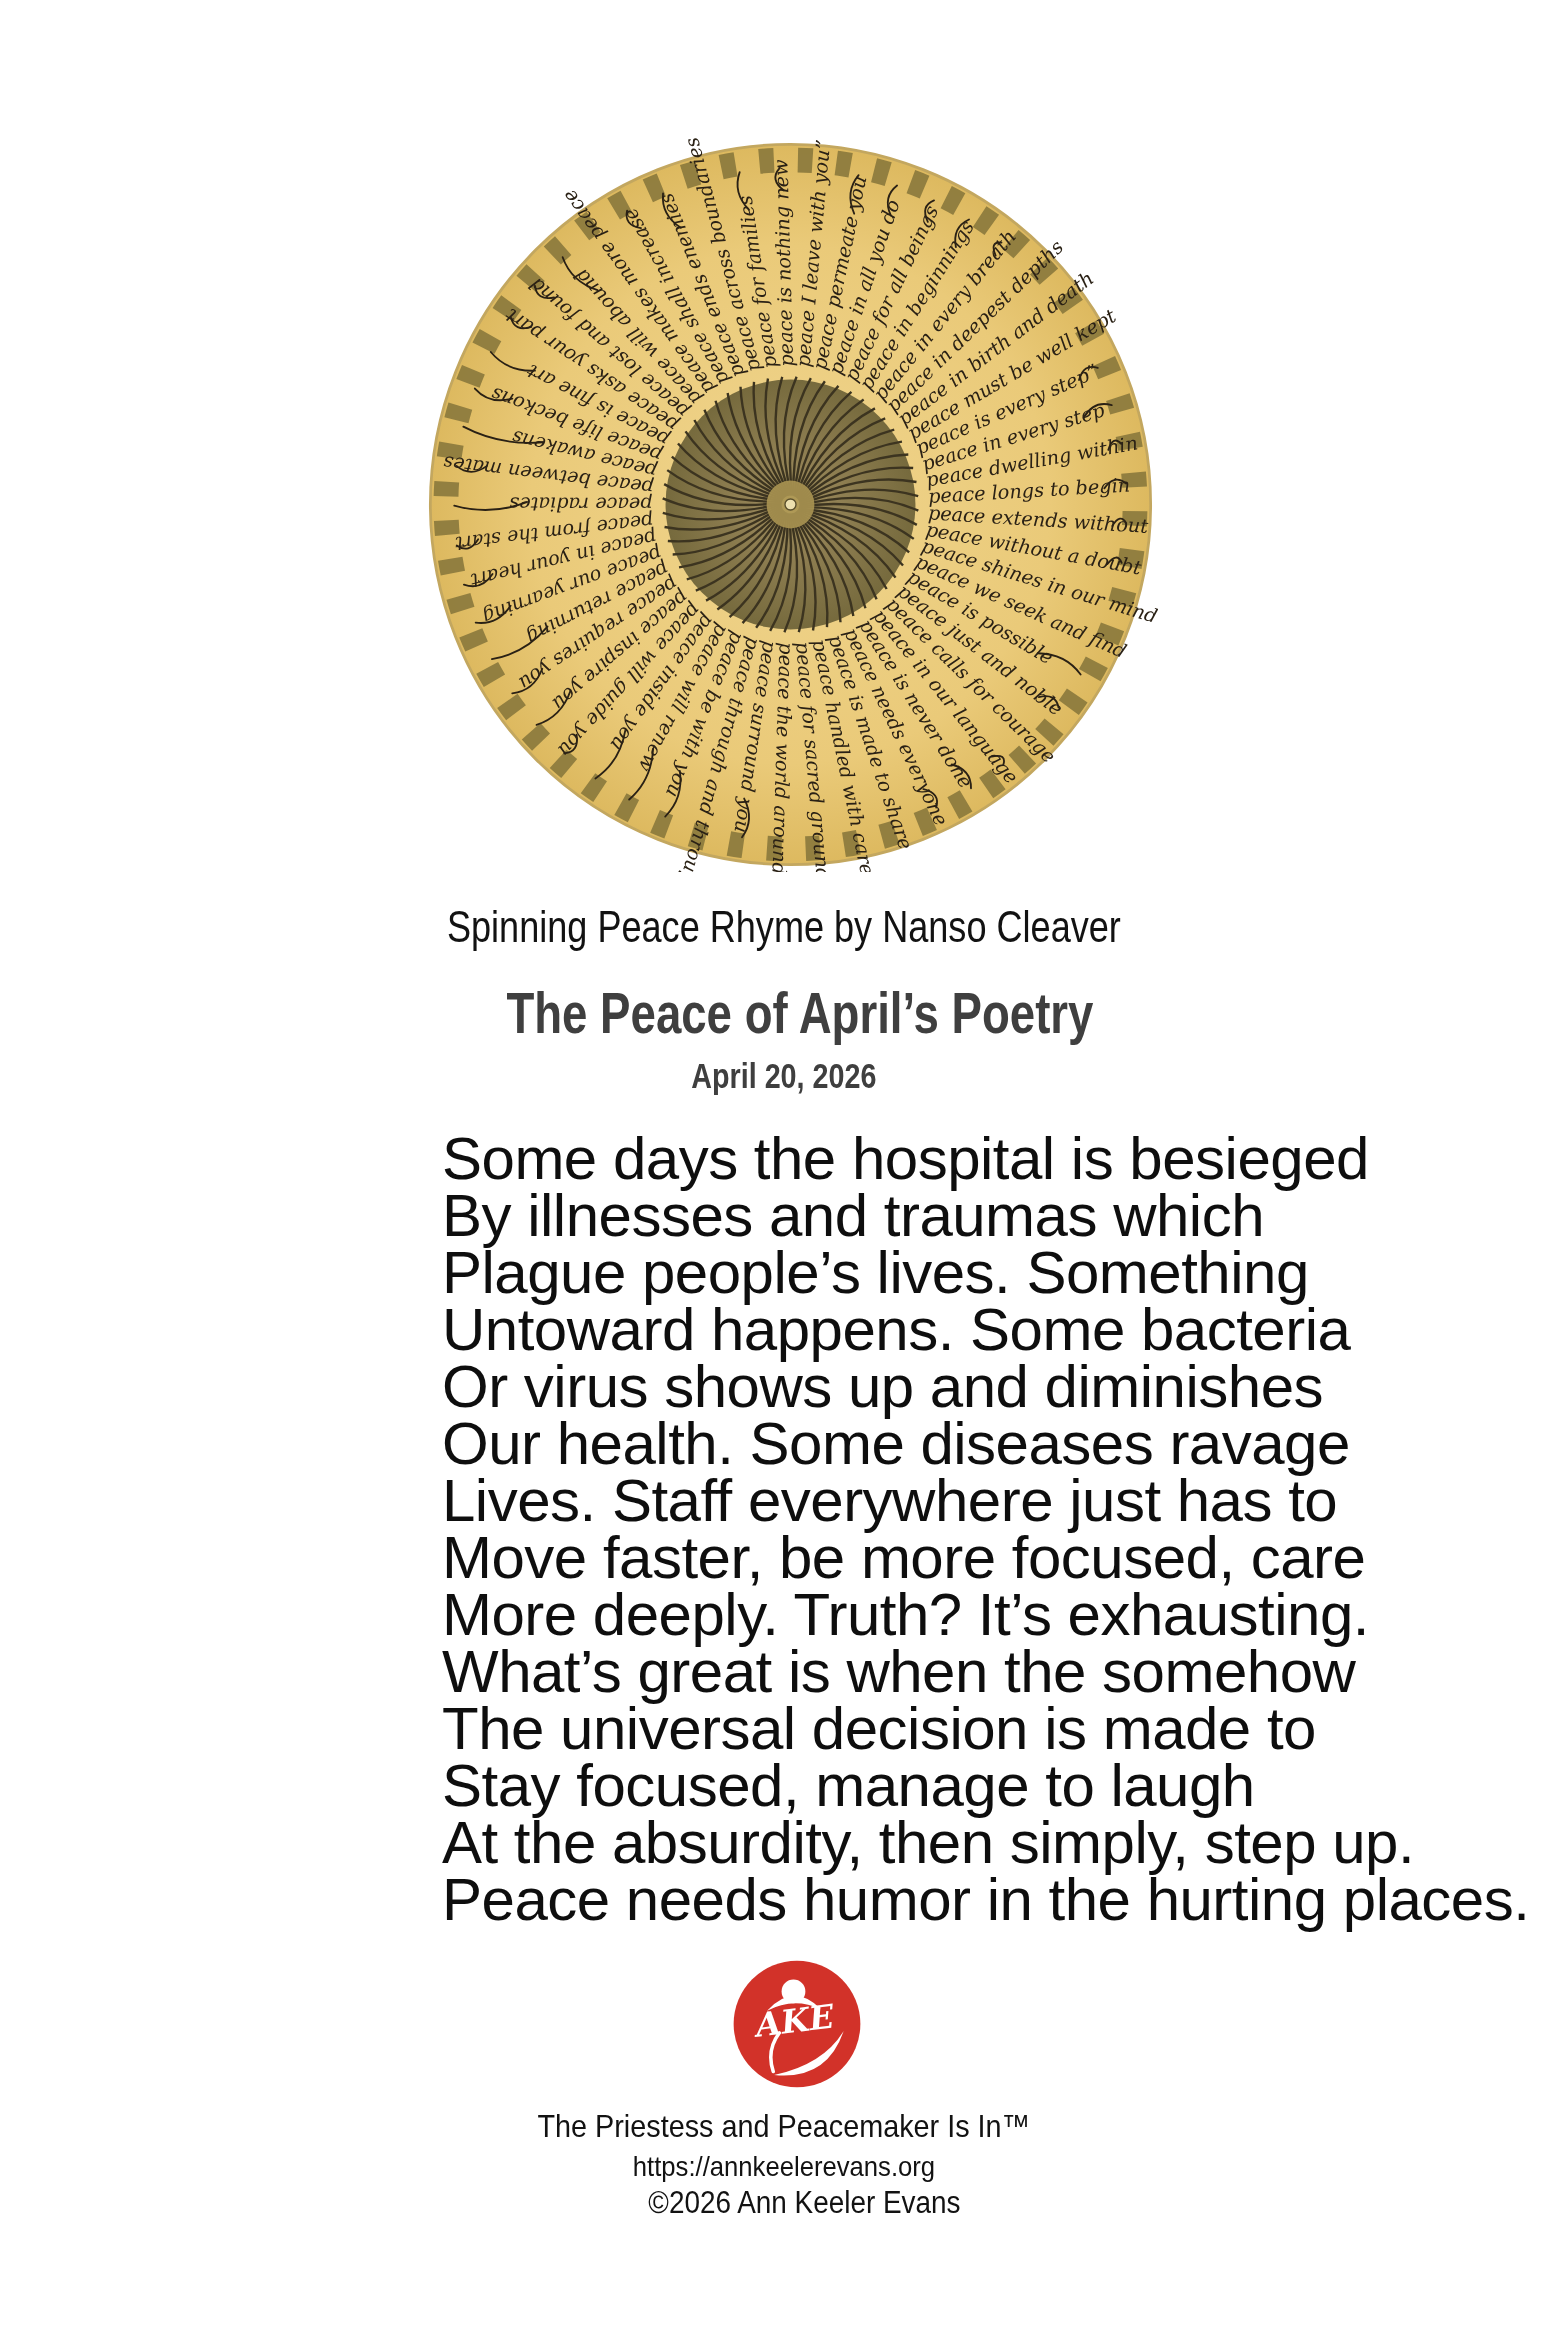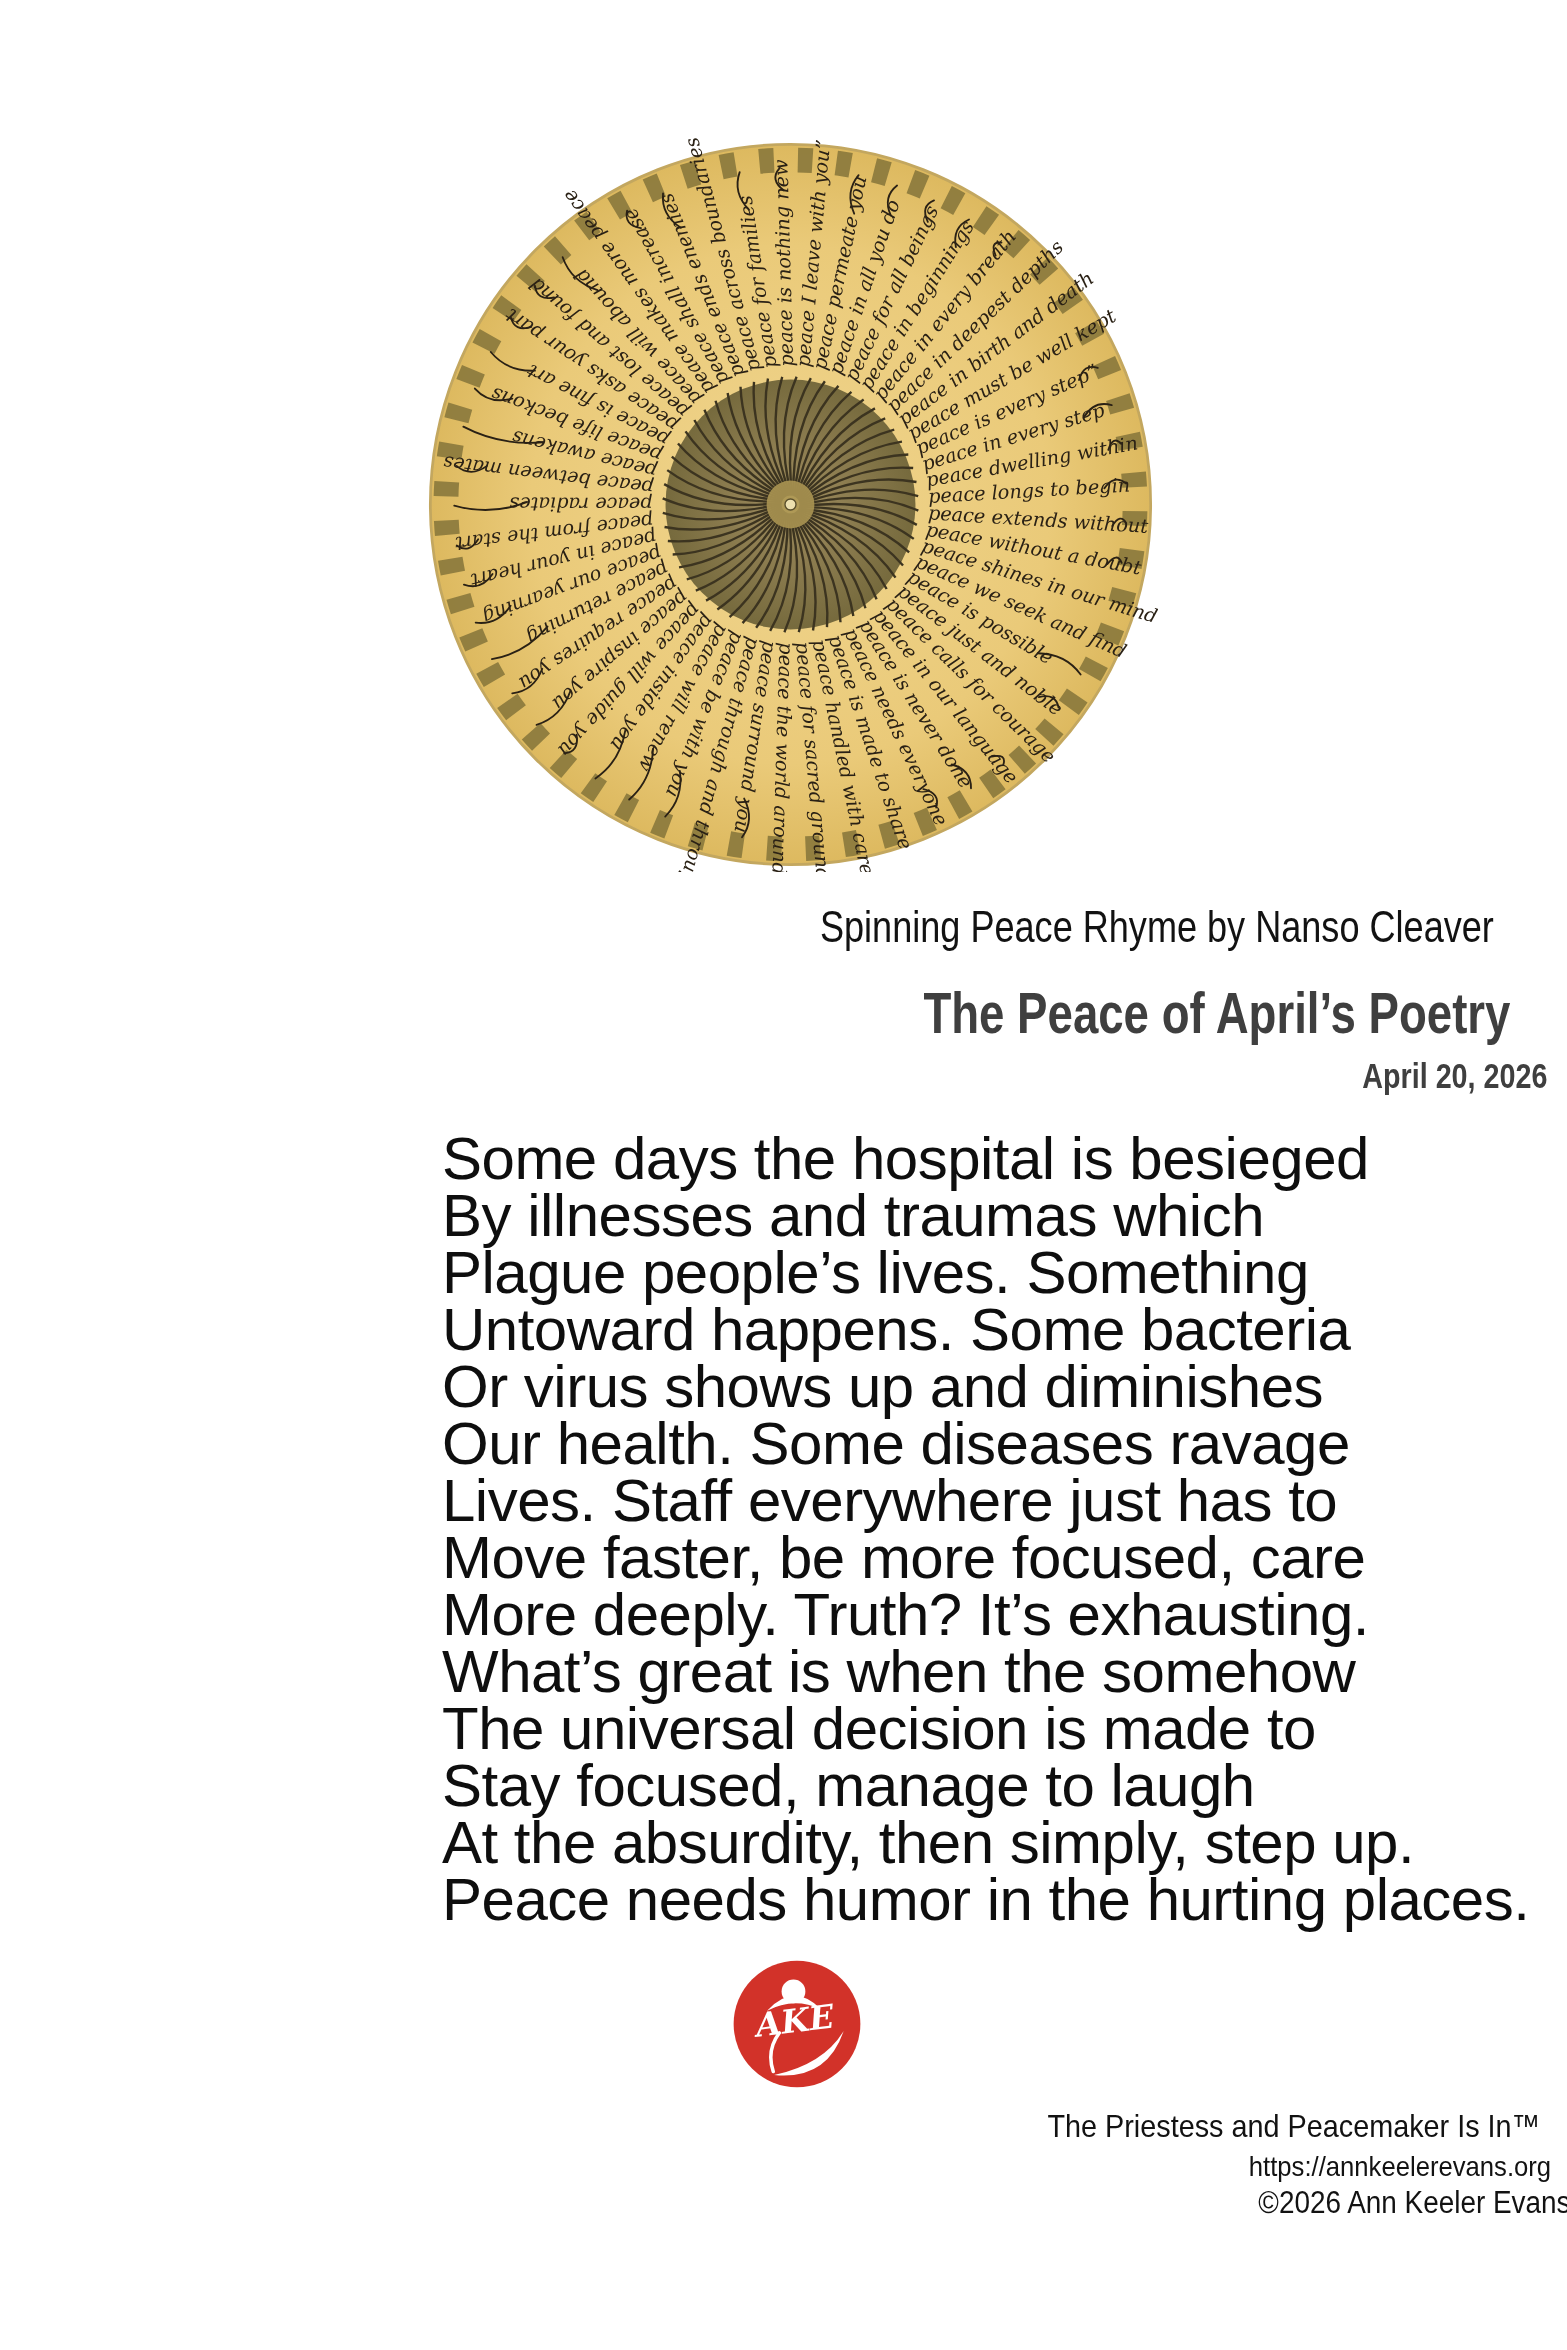--- a/index.html
+++ b/index.html
@@ -8,21 +8,21 @@
     font-family:"Liberation Sans",sans-serif;overflow:hidden;
   }
   .artwork{position:absolute;left:423px;top:137px;width:735px;height:735px;}
   .artwork svg{display:block;width:100%;height:100%;}
   .ring-text text{
     font-family:"DejaVu Serif",serif;font-style:italic;
     font-size:21px;fill:#2a2115;
   }
   .flourish{fill:none;stroke:#2a2115;stroke-width:2;stroke-linecap:round;}
   .swirl path{fill:none;stroke:#3c3420;stroke-width:2.6;}
-  .centered{position:absolute;left:0;width:100%;text-align:right;white-space:nowrap;}
+  .centered{position:absolute;left:0;width:100%;text-align:center;white-space:nowrap;}
   .cond{display:inline-block;transform:scaleX(.82);transform-origin:center;}
   .caption-line{top:902px;font-size:44px;color:#121212;}
   .page-title{top:964px;font-size:57px;font-weight:700;color:#3f3f3f;margin:16px;}
   .page-title .cond{transform:scaleX(.80);}
   .page-date{top:1056px;font-size:35px;font-weight:700;color:#3f3f3f;text-decoration:underline;}
   .poem{
     position:absolute;left:422px;top:1130px;
     font-size:60px;line-height:57px;color:#0e0e0e;
     white-space:pre-line;letter-spacing:-0.5px;margin-left:20px;
   }

